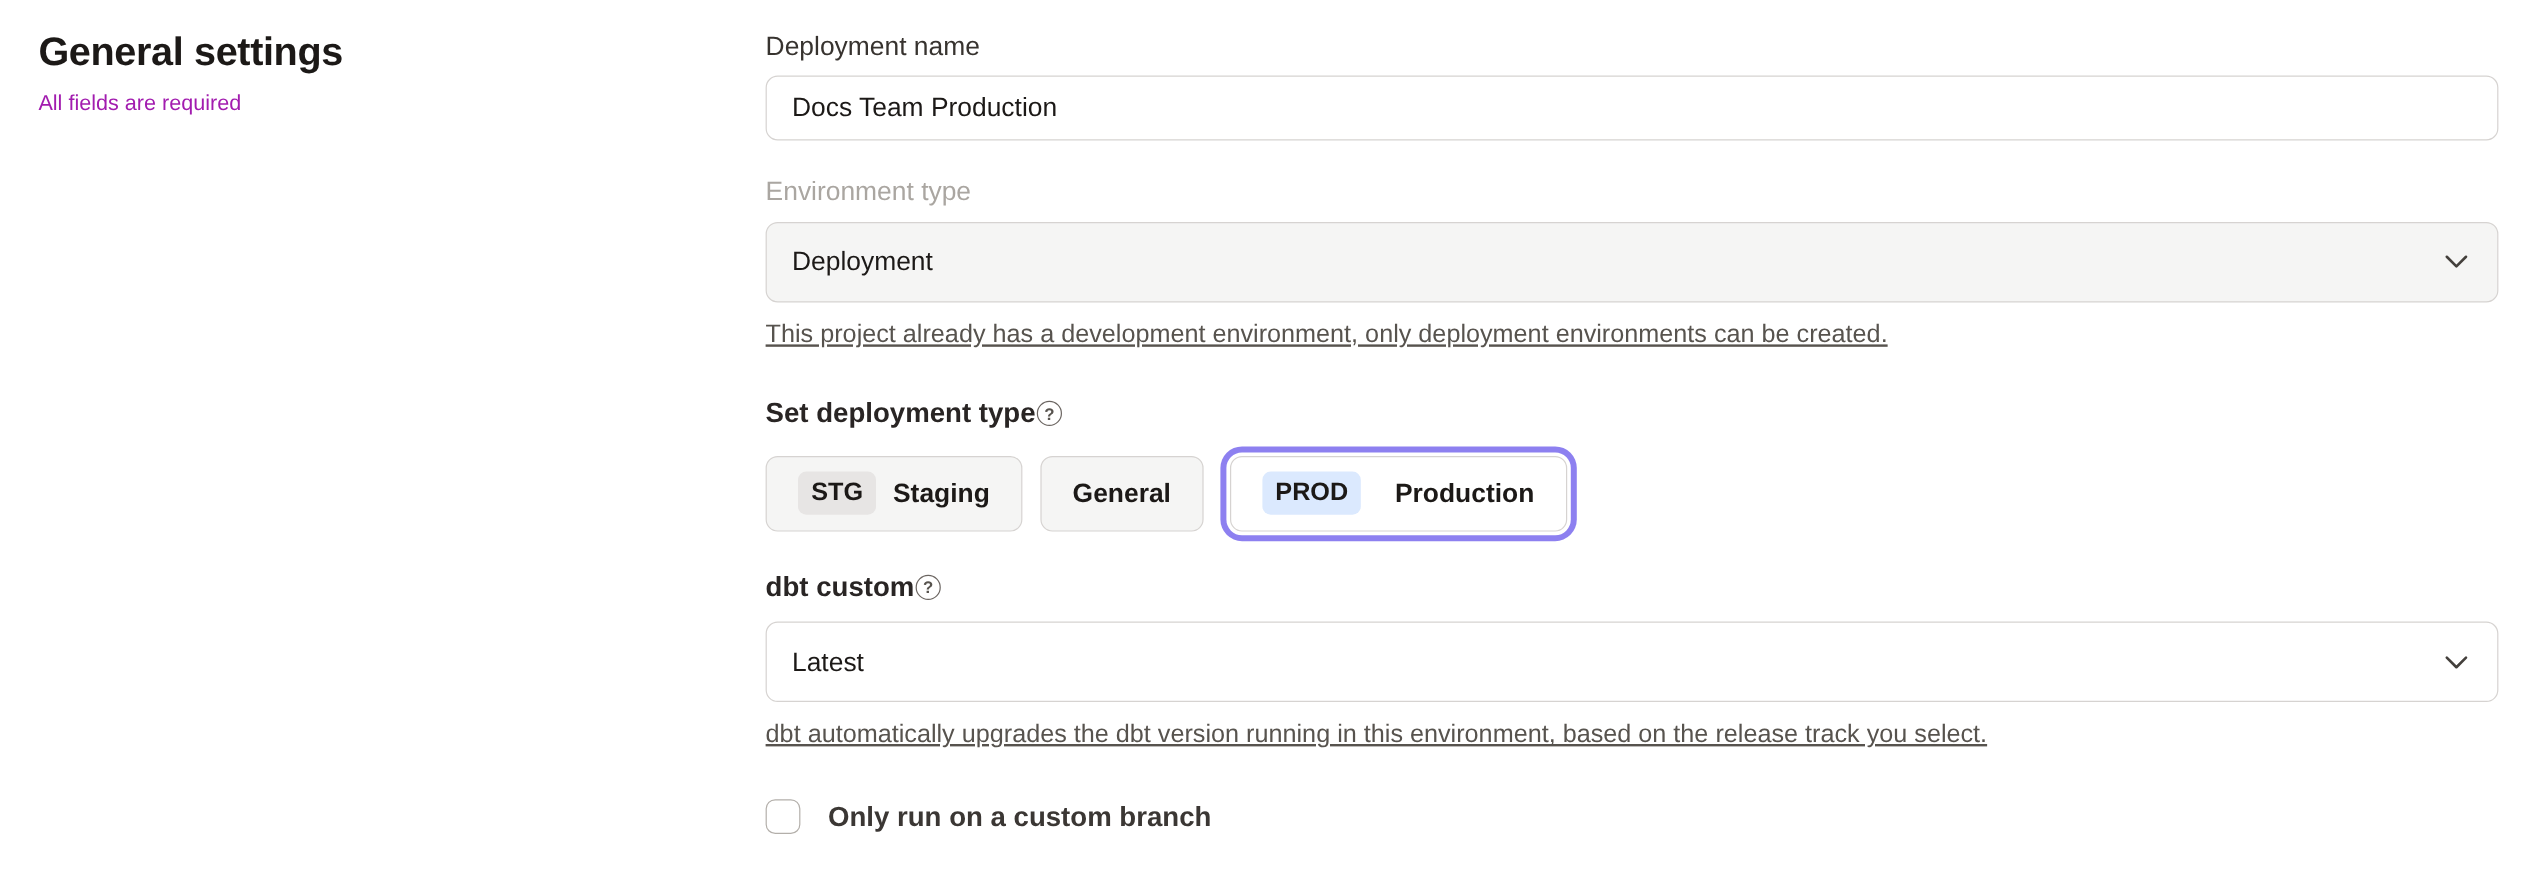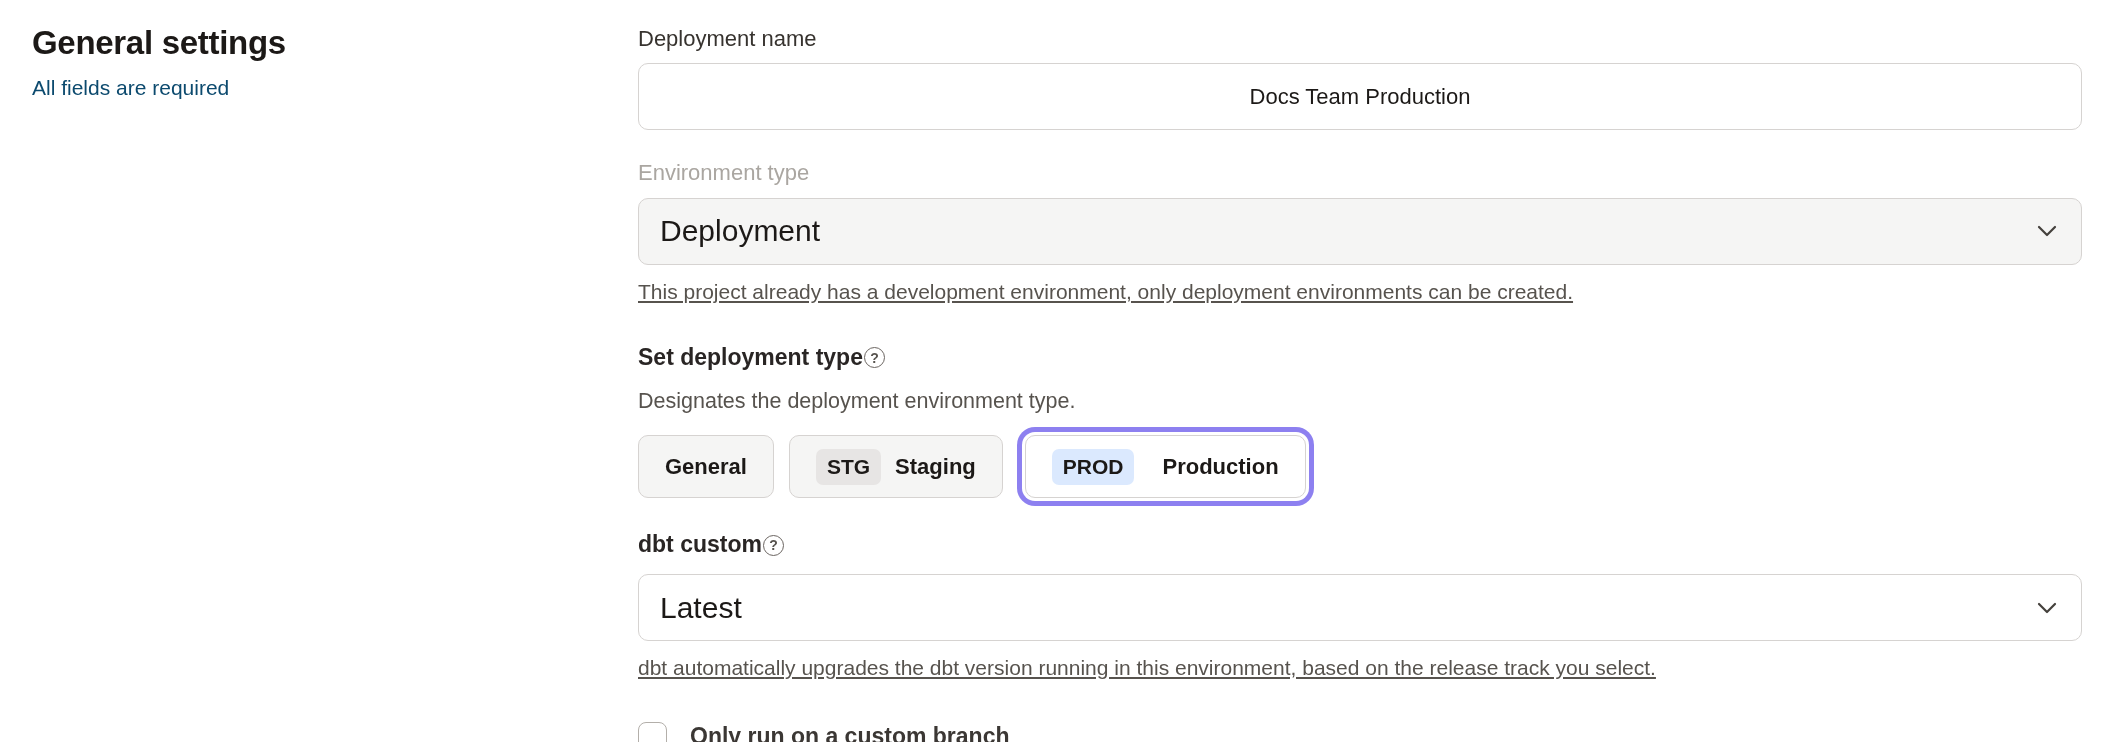--- a/index.html
+++ b/index.html
@@ -16,56 +16,55 @@
   
   .left-col { position: absolute; left: 32px; top: 24px; }
   .page-title {
     margin: 0;
     font-size: 33px; font-weight: 700;
     letter-spacing: -0.3px;
     color: #1c1917;
   }
   .page-subtitle {
     margin: 14px 0 0 0;
-    font-size: 21px;
-    color: #0c4a6e;
+    font-size: 18px;
+    color: #a21caf;
   }
 
   
   .form-col { position: absolute; left: 638px; top: 26px; width: 1444px; }
 
   .field-label {
     font-size: 22px; font-weight: 500;
     color: #37332f;
     margin-bottom: 11px;
     line-height: 1.2;
   }
   .field-label.disabled { color: #aaa6a1; }
 
   .text-input {
     display: block;
-    width: 100%; height: 67px;
+    width: 100%; height: 54px;
     border: 1px solid #d6d3d1;
     border-radius: 10px;
     background: #ffffff;
     font-family: "Liberation Sans", sans-serif;
     font-size: 22px; color: #1c1917;
     padding: 0 21px;
     outline: none;
-    text-align: center;
   }
 
   .select {
     width: 100%; height: 67px;
     border: 1px solid #d6d3d1;
     border-radius: 10px;
     background: #ffffff;
     display: flex; align-items: center; justify-content: space-between;
     padding: 0 24px 0 21px;
-    font-size: 30px; color: #1c1917; font-weight: 500;
+    font-size: 22px; color: #1c1917; font-weight: 500;
     cursor: pointer;
   }
   .select.disabled { background: #f5f5f4; cursor: default; }
   .chevron { display: flex; align-items: center; }
 
   .helper-text {
     font-size: 21px;
     color: #57534e;
     margin-top: 14px;
     line-height: 1.25;
@@ -167,29 +166,28 @@
       </span>
     </div>
     <div class="helper-text">This project already has a development environment, only deployment environments can be created.</div>
   </div>
 
   <div class="mt-row3">
     <div class="section-head">
       <span>Set deployment type</span>
       <span class="help-icon">?</span>
     </div>
-    <div class="section-desc">Designates the deployment environment type.</div>
 
     <div class="type-buttons">
-      <button class="type-btn">
-        <span>General</span>
-      </button>
       <button class="type-btn">
         <span class="env-badge stg">STG</span>
         <span>Staging</span>
+      </button>
+      <button class="type-btn">
+        <span>General</span>
       </button>
       <button class="type-btn selected">
         <span class="env-badge prod">PROD</span>
         <span>Production</span>
       </button>
     </div>
   </div>
 
   <div class="mt-row4">
     <div class="section-head">

